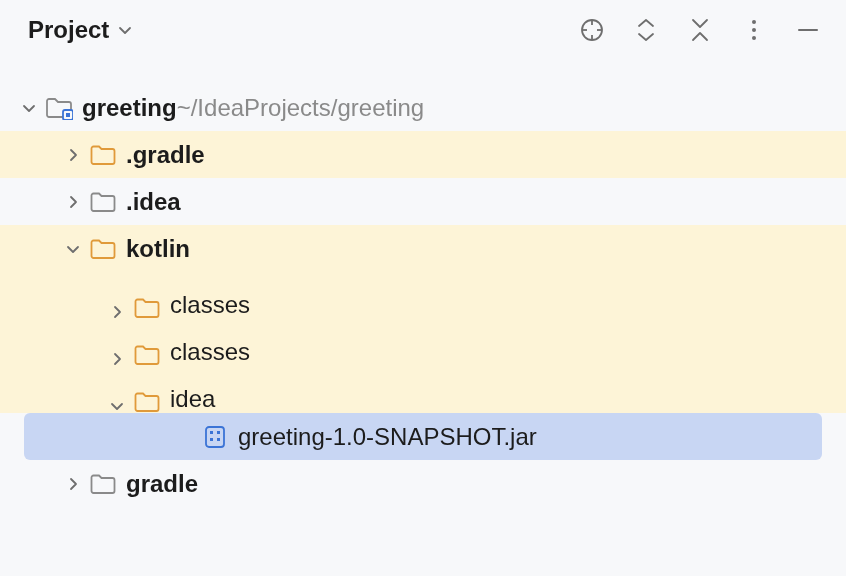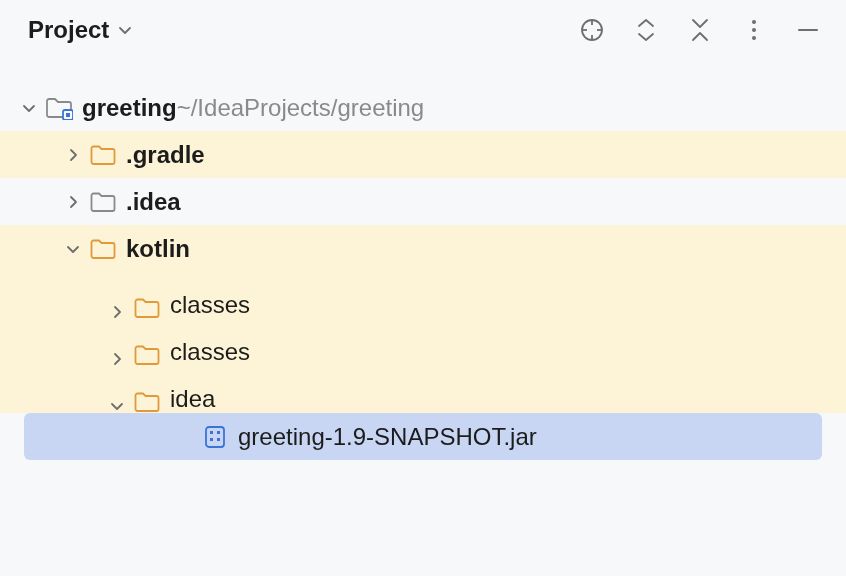--- a/index.html
+++ b/index.html
@@ -255,18 +255,31 @@
     </span>
     <span class="icon-slot">
       <svg width="22" height="24" viewBox="0 0 22 24">
         <rect x="2" y="2" width="18" height="20" rx="3" fill="none" stroke="#3b74d6" stroke-width="1.8"></rect>
         <rect x="6" y="6" width="3" height="3" fill="#3b74d6"></rect>
         <rect x="13" y="6" width="3" height="3" fill="#3b74d6"></rect>
         <rect x="6" y="13" width="3" height="3" fill="#3b74d6"></rect>
         <rect x="13" y="13" width="3" height="3" fill="#3b74d6"></rect>
       </svg>
     </span>
-    <span class="label">greeting-1.9-SNAPSHOT.jar</span>
-  </div>
-
-
+    <span class="label">greeting-1.0-SNAPSHOT.jar</span>
+  </div>
+
+
+  <div class="row indent-2">
+    <span class="chevron">
+      <svg width="14" height="14" viewBox="0 0 14 14" fill="none" stroke="currentColor" stroke-width="1.8" stroke-linecap="round" stroke-linejoin="round">
+          <polyline points="5,2 10,7 5,12"></polyline>
+        </svg>
+    </span>
+    <span class="icon-slot">
+      <svg width="26" height="22" viewBox="0 0 26 22">
+          <path d="M1.5 4.5 a2 2 0 0 1 2-2 h5.5 l2.5 2.5 h11 a2 2 0 0 1 2 2 v11 a2 2 0 0 1 -2 2 h-19 a2 2 0 0 1 -2-2 z" fill="none" stroke="#8a8a8a" stroke-width="1.8"></path>
+        </svg>
+    </span>
+    <span class="label">gradle</span>
+  </div>
 
 </div>
 
 </body></html>

